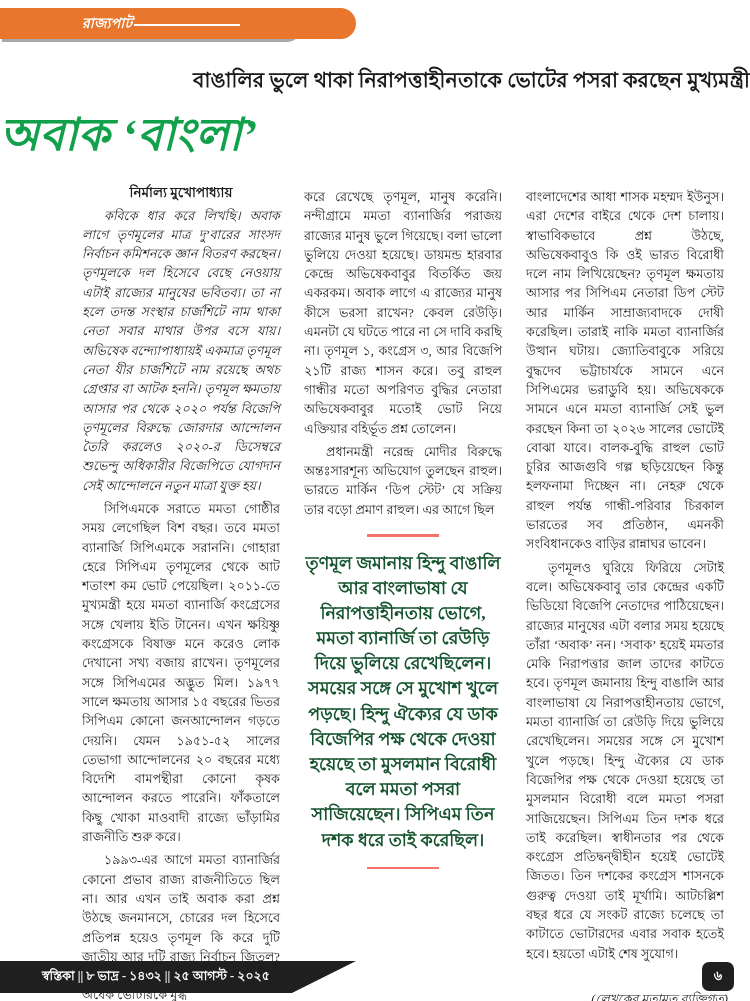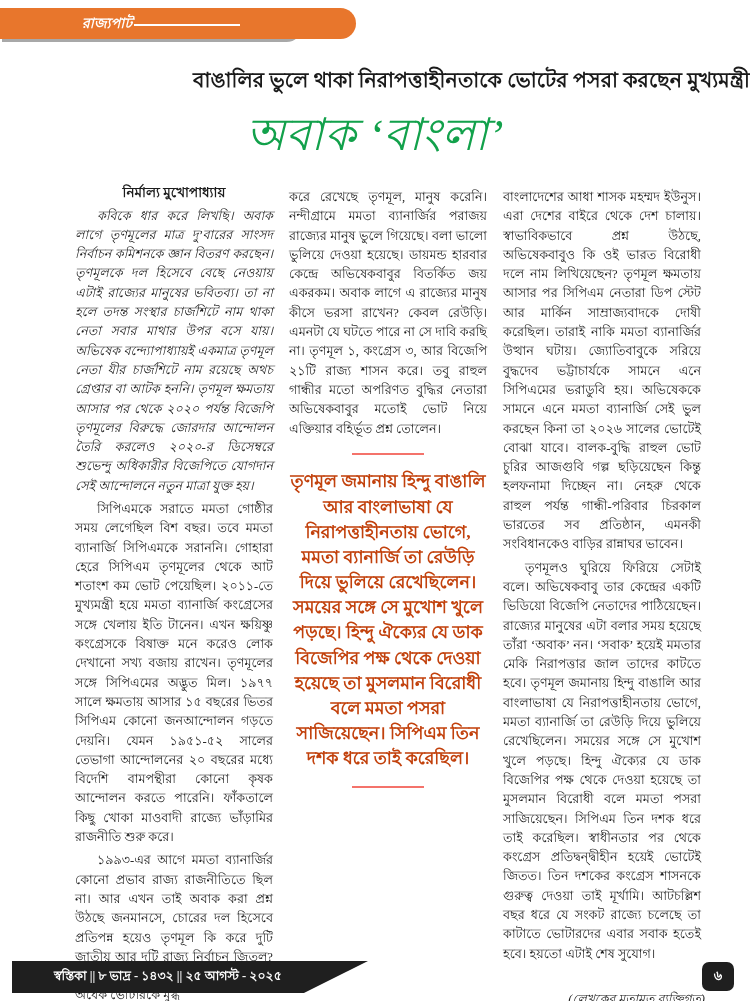--- a/index.html
+++ b/index.html
@@ -76,39 +76,39 @@
     color: #1a1a1a;
     letter-spacing: 0.1px;
     line-height: 1.25;
     font-family: "Liberation Serif", "DejaVu Serif", serif;
   }
   .headline {
     position: absolute;
     left: 0;
     right: 0;
     top: 110px;
-    text-align: center;
+    text-align: left;
     font-size: 45px;
-    font-weight: 400;
+    font-weight: 700;
     font-style: italic;
     color: #12a14b;
     line-height: 1.15;
     letter-spacing: 0.5px;
     font-family: "Liberation Serif", "DejaVu Serif", serif;
   }
 
   
   .columns {
     position: absolute;
-    left: 71px;
+    left: 78px;
     right: 20px;
     top: 184px;
     height: 760px;
     display: flex;
-    gap: 8px;
+    gap: 16px;
   }
   .col {
     width: 206px;
     flex: 0 0 206px;
     position: relative;
   }
 
   .byline {
     text-align: center;
     font-size: 13.5px;
@@ -147,21 +147,21 @@
     margin: 12px auto 14px auto;
     border: 0;
   }
   .quote-rule.bottom {
     margin: 14px auto 0 auto;
   }
   .pull-quote {
     text-align: center;
     font-size: 17.5px;
     line-height: 1.44;
-    color: #c2410c;
+    color: #14532d;
     font-weight: 700;
     font-family: "Liberation Serif", "DejaVu Serif", serif;
     margin: 0;
   }
 
   .credit-note {
     text-align: right;
     font-size: 12.4px;
     font-style: italic;
     color: #1a1a1a;
@@ -171,21 +171,21 @@
   
   .footer {
     position: absolute;
     left: 0;
     bottom: 6px;
     width: 750px;
     height: 34px;
   }
   .footer-bar {
     position: absolute;
-    left: 12px;
+    left: 0;
     top: 0;
     width: 356px;
     height: 32px;
     background: #1f1f1f;
     clip-path: polygon(0 0, 100% 0, 82% 100%, 0 100%);
     display: flex;
     align-items: center;
   }
   .footer-text {
     color: #ffffff;
@@ -229,20 +229,21 @@
 
   <div class="col">
     <div class="byline">নির্মাল্য মুখোপাধ্যায়</div>
     <p class="body-text indent">কবিকে ধার করে লিখছি। অবাক লাগে তৃণমূলের মাত্র দু’বারের সাংসদ নির্বাচন কমিশনকে জ্ঞান বিতরণ করছেন। তৃণমূলকে দল হিসেবে বেছে নেওয়ায় এটাই রাজ্যের মানুষের ভবিতব্য। তা না হলে তদন্ত সংস্থার চার্জশিটে নাম থাকা নেতা সবার মাথার উপর বসে যায়। অভিষেক বন্দ্যোপাধ্যায়ই একমাত্র তৃণমূল নেতা যীর চার্জশিটে নাম রয়েছে অথচ গ্রেপ্তার বা আটক হননি। তৃণমূল ক্ষমতায় আসার পর থেকে ২০২০ পর্যন্ত বিজেপি তৃণমূলের বিরুদ্ধে জোরদার আন্দোলন তৈরি করলেও ২০২০-র ডিসেম্বরে শুভেন্দু অধিকারীর বিজেপিতে যোগদান সেই আন্দোলনে নতুন মাত্রা যুক্ত হয়।</p>
     <p class="body-text">সিপিএমকে সরাতে মমতা গোষ্ঠীর সময় লেগেছিল বিশ বছর। তবে মমতা ব্যানার্জি সিপিএমকে সরাননি। গোহারা হেরে সিপিএম তৃণমূলের থেকে আট শতাংশ কম ভোট পেয়েছিল। ২০১১-তে মুখ্যমন্ত্রী হয়ে মমতা ব্যানার্জি কংগ্রেসের সঙ্গে খেলায় ইতি টানেন। এখন ক্ষয়িষ্ণু কংগ্রেসকে বিষাক্ত মনে করেও লোক দেখানো সখ্য বজায় রাখেন। তৃণমূলের সঙ্গে সিপিএমের অদ্ভুত মিল। ১৯৭৭ সালে ক্ষমতায় আসার ১৫ বছরের ভিতর সিপিএম কোনো জনআন্দোলন গড়তে দেয়নি। যেমন ১৯৫১-৫২ সালের তেভাগা আন্দোলনের ২০ বছরের মধ্যে বিদেশি বামপন্থীরা কোনো কৃষক আন্দোলন করতে পারেনি। ফাঁকতালে কিছু খোকা মাওবাদী রাজ্যে ভাঁড়ামির রাজনীতি শুরু করে।</p>
     <p class="body-text">১৯৯৩-এর আগে মমতা ব্যানার্জির কোনো প্রভাব রাজ্য রাজনীতিতে ছিল না। আর এখন তাই অবাক করা প্রশ্ন উঠছে জনমানসে, চোরের দল হিসেবে প্রতিপন্ন হয়েও তৃণমূল কি করে দুটি জাতীয় আর দুটি রাজ্য নির্বাচন জিতল? তাহলে বলতেই হবে সাড়ে সাত কোটির অর্ধেক ভোটারকে মুগ্ধ</p>
   </div>
 
   <div class="col">
     <p class="body-text">করে রেখেছে তৃণমূল, মানুষ করেনি। নন্দীগ্রামে মমতা ব্যানার্জির পরাজয় রাজ্যের মানুষ ভুলে গিয়েছে। বলা ভালো ভুলিয়ে দেওয়া হয়েছে। ডায়মন্ড হারবার কেন্দ্রে অভিষেকবাবুর বিতর্কিত জয় একরকম। অবাক লাগে এ রাজ্যের মানুষ কীসে ভরসা রাখেন? কেবল রেউড়ি। এমনটা যে ঘটতে পারে না সে দাবি করছি না। তৃণমূল ১, কংগ্রেস ৩, আর বিজেপি ২১টি রাজ্য শাসন করে। তবু রাহুল গান্ধীর মতো অপরিণত বুদ্ধির নেতারা অভিষেকবাবুর মতোই ভোট নিয়ে এক্তিয়ার বহির্ভূত প্রশ্ন তোলেন।</p>
+    <p class="body-text">প্রধানমন্ত্রী নরেন্দ্র মোদীর বিরুদ্ধে অন্তঃসারশূন্য অভিযোগ তুলছেন রাহুল। ভারতে মার্কিন ‘ডিপ স্টেট’ যে সক্রিয় তার বড়ো প্রমাণ রাহুল। এর আগে ছিল</p>
 
     <div class="quote-block">
       <hr class="quote-rule">
       <p class="pull-quote">তৃণমূল জমানায় হিন্দু বাঙালি আর বাংলাভাষা যে নিরাপত্তাহীনতায় ভোগে, মমতা ব্যানার্জি তা রেউড়ি দিয়ে ভুলিয়ে রেখেছিলেন। সময়ের সঙ্গে সে মুখোশ খুলে পড়ছে। হিন্দু ঐক্যের যে ডাক বিজেপির পক্ষ থেকে দেওয়া হয়েছে তা মুসলমান বিরোধী বলে মমতা পসরা সাজিয়েছেন। সিপিএম তিন দশক ধরে তাই করেছিল।</p>
       <hr class="quote-rule bottom">
     </div>
   </div>
 
   <div class="col">
     <p class="body-text">বাংলাদেশের আধা শাসক মহম্মদ ইউনুস। এরা দেশের বাইরে থেকে দেশ চালায়। স্বাভাবিকভাবে প্রশ্ন উঠছে, অভিষেকবাবুও কি ওই ভারত বিরোধী দলে নাম লিখিয়েছেন? তৃণমূল ক্ষমতায় আসার পর সিপিএম নেতারা ডিপ স্টেট আর মার্কিন সাম্রাজ্যবাদকে দোষী করেছিল। তারাই নাকি মমতা ব্যানার্জির উত্থান ঘটায়। জ্যোতিবাবুকে সরিয়ে বুদ্ধদেব ভট্টাচার্যকে সামনে এনে সিপিএমের ভরাডুবি হয়। অভিষেককে সামনে এনে মমতা ব্যানার্জি সেই ভুল করছেন কিনা তা ২০২৬ সালের ভোটেই বোঝা যাবে। বালক-বুদ্ধি রাহুল ভোট চুরির আজগুবি গল্প ছড়িয়েছেন কিন্তু হলফনামা দিচ্ছেন না। নেহরু থেকে রাহুল পর্যন্ত গান্ধী-পরিবার চিরকাল ভারতের সব প্রতিষ্ঠান, এমনকী সংবিধানকেও বাড়ির রান্নাঘর ভাবেন।</p>

